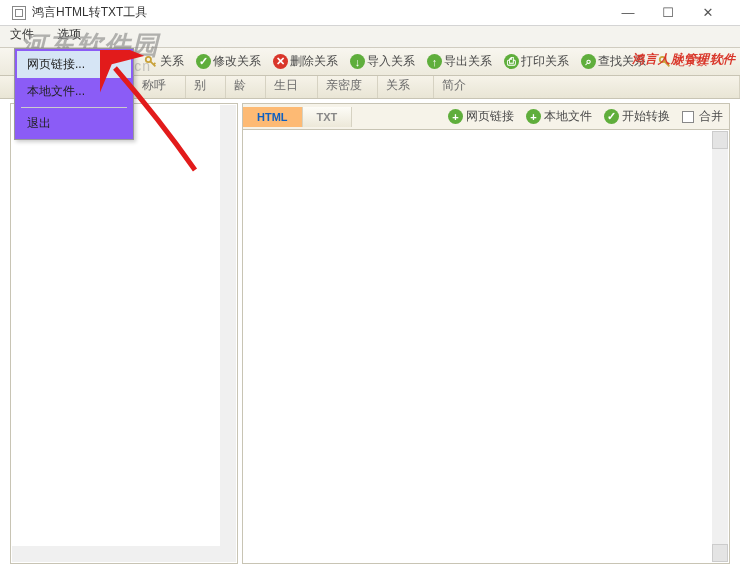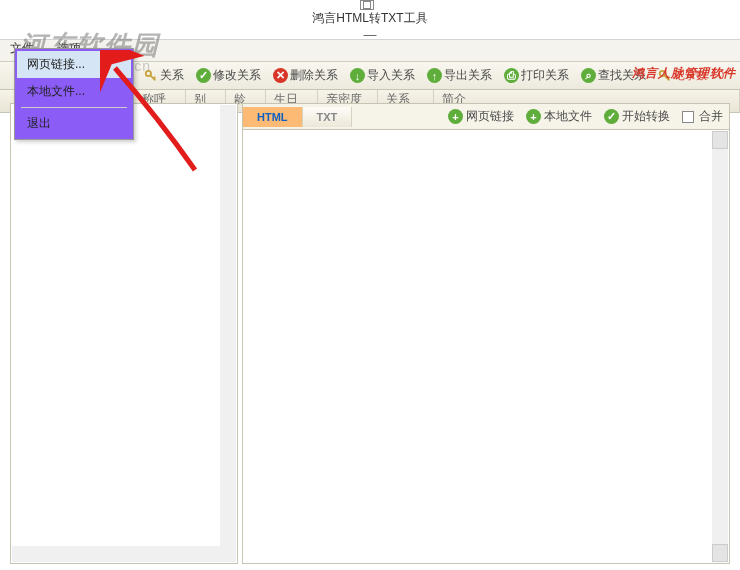--- a/index.html
+++ b/index.html
@@ -1,19 +1,19 @@
 <!DOCTYPE html>
 <html><head>
 <meta charset="utf-8">
 <style>
 * { margin: 0; padding: 0; box-sizing: border-box; font-family: "Microsoft YaHei", SimSun, Arial, sans-serif; }
 body { width: 740px; height: 570px; background: #fff; overflow: hidden; position: relative; }
 
 
-.titlebar { height: 40px; background: #fff; border-bottom: 1px solid #d4d4d4; display: flex; align-items: center; padding: 0 4px; font-size: 12px; color: #333; flex-direction: column; }
+.titlebar { height: 26px; background: #fff; border-bottom: 1px solid #d4d4d4; display: flex; align-items: center; padding: 0 12px; font-size: 12px; color: #333; }
 .titlebar .app-icon { width: 14px; height: 14px; border: 1px solid #888; margin-right: 6px; display: inline-flex; align-items: center; justify-content: center; }
 .titlebar .app-icon::after { content: ''; width: 6px; height: 6px; border: 1px solid #888; }
 .titlebar .spacer { flex: 1; }
 .win-btn { width: 40px; height: 26px; display: inline-flex; align-items: center; justify-content: center; font-size: 13px; color: #555; cursor: pointer; }
 
 
 .menubar { height: 22px; background: #f4f3ee; border-bottom: 1px solid #d0ccc0; font-size: 12px; position: relative; }
 .menubar-item { display: inline-block; padding: 0 10px; color: #333; }
 
 

